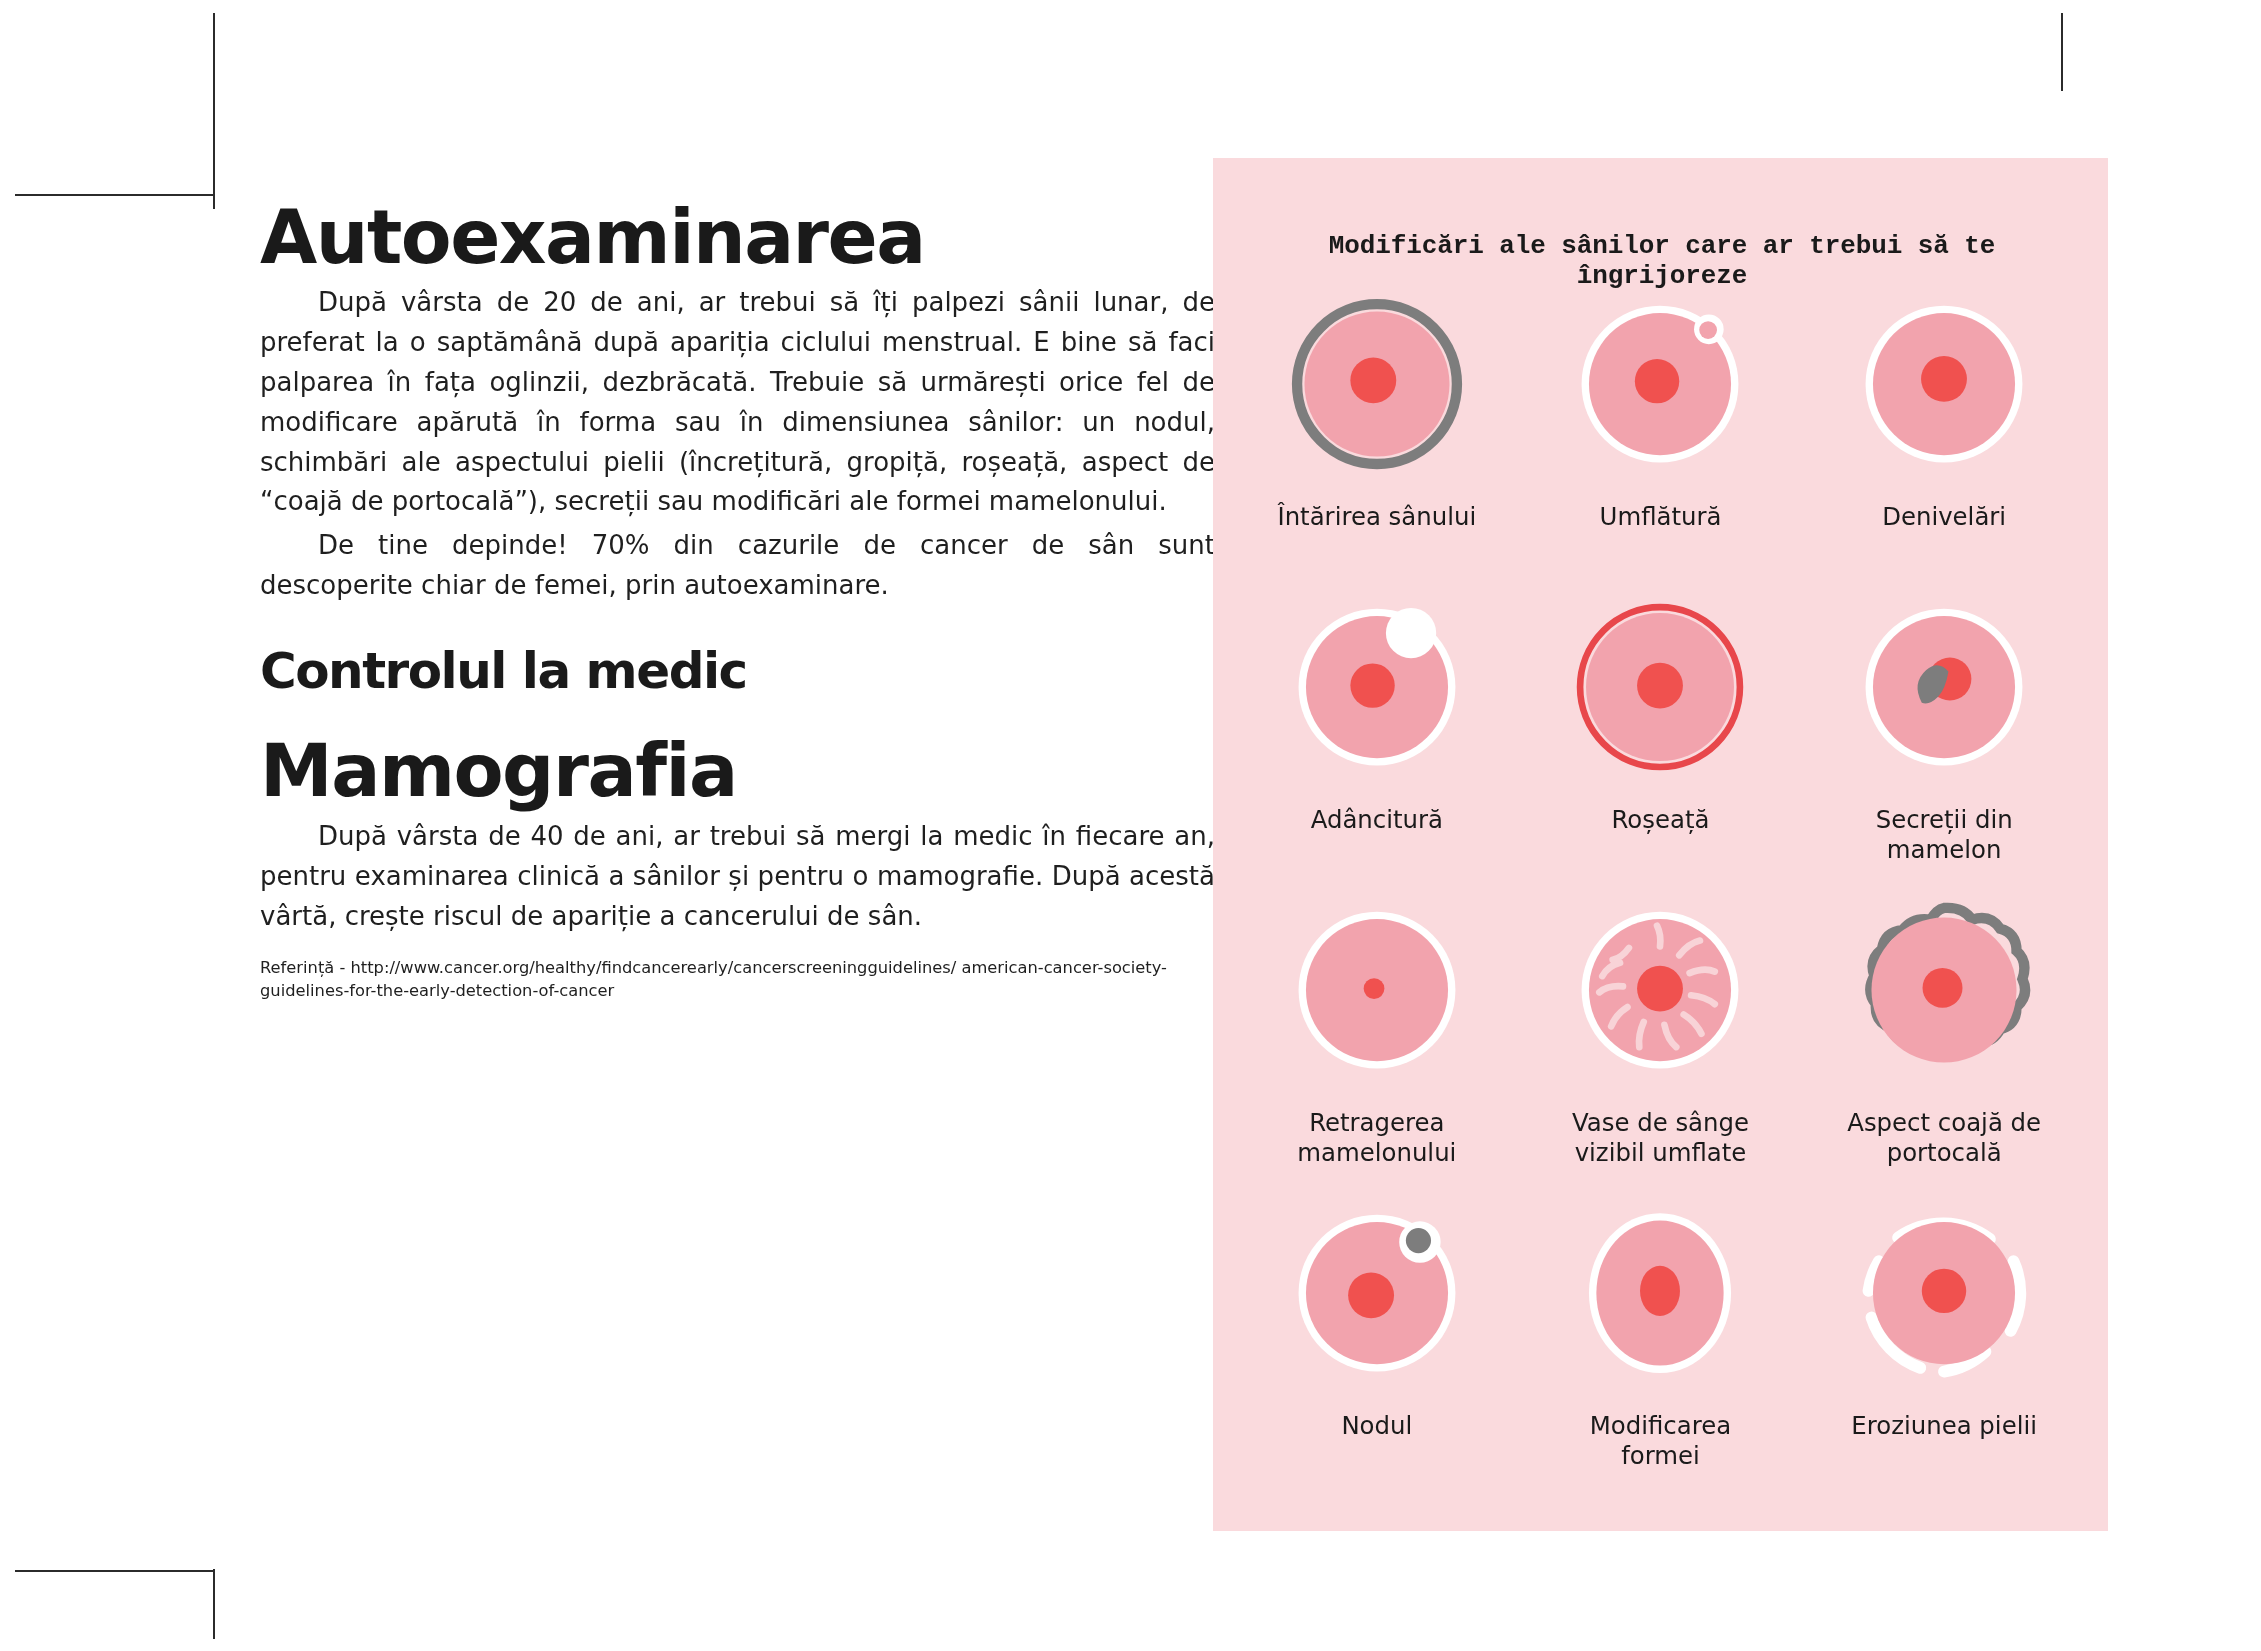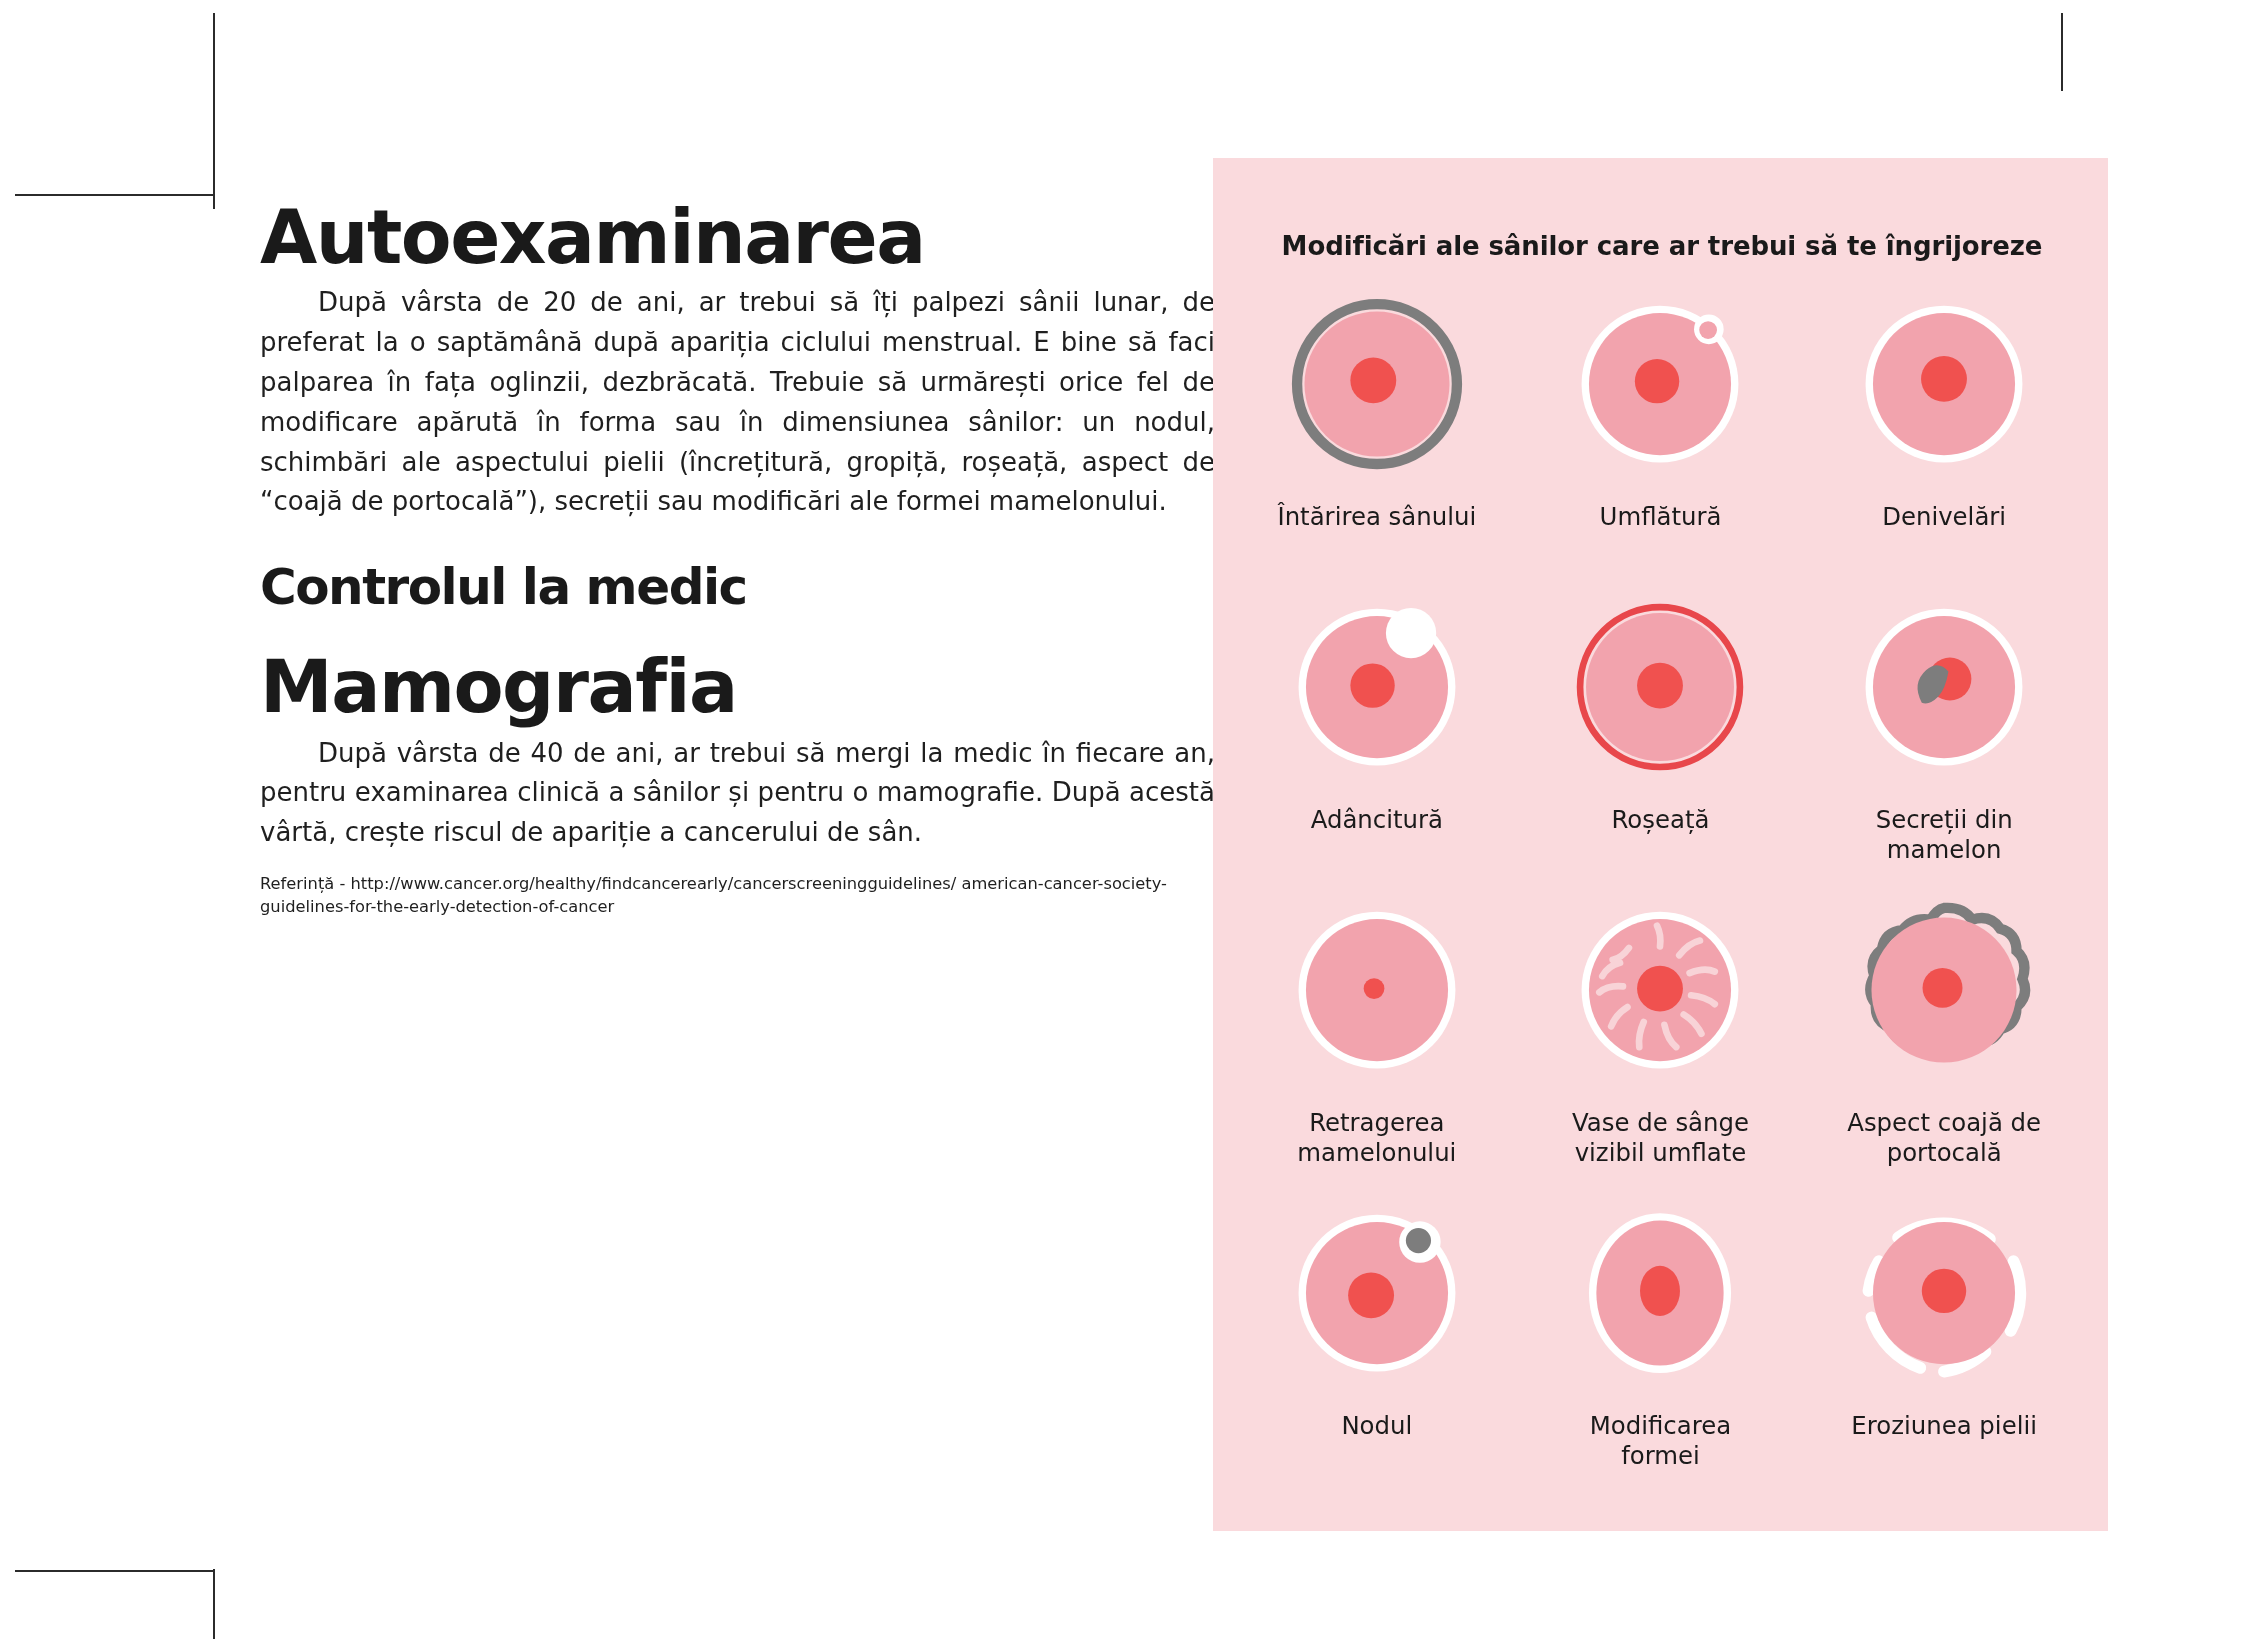--- a/index.html
+++ b/index.html
@@ -77,20 +77,21 @@
   .panel-title {
     position: absolute;
     left: 27px;
     top: 73px;
     width: 844px;
     text-align: center;
     font-size: 26px;
     font-weight: bold;
     color: #1a1a1a;
     letter-spacing: -0.1px;
+    font-family: Liberation Mono, monospace;
   }
 
   .grid {
     position: absolute;
     left: 22px;
     top: 126px;
     width: 851px;
     display: grid;
     grid-template-columns: repeat(3, 1fr);
     grid-auto-rows: 303px;
@@ -123,20 +124,21 @@
 <div class="crop-mark cm-h" style="left:15px; top:194px; width:200px;"></div>
 <div class="crop-mark cm-v" style="left:213px; top:13.3px; height:196px;"></div>
 <div class="crop-mark cm-v" style="left:2061px; top:13.3px; height:78px;"></div>
 <div class="crop-mark cm-h" style="left:15px; top:1570px; width:200px;"></div>
 <div class="crop-mark cm-v" style="left:213px; top:1569px; height:70px;"></div>
 
 <div class="left-col">
 
   <h1 class="section-title title-auto">Autoexaminarea</h1>
   <p class="body-par">După vârsta de 20 de ani, ar trebui să îți palpezi sânii lunar, de preferat la o saptămână după apariția ciclului menstrual. E bine să faci palparea în fața oglinzii, dezbrăcată. Trebuie să urmărești orice fel de modificare apărută în forma sau în dimensiunea sânilor: un nodul, schimbări ale aspectului pielii (încrețitură, gropiță, roșeață, aspect de “coajă de portocală”), secreții sau modificări ale formei mamelonului.</p>
+  <p class="body-par">De tine depinde! 70% din cazurile de cancer de sân sunt descoperite chiar de femei, prin autoexaminare.</p>
 
   <h1 class="section-title title-control">Controlul la medic</h1>
 
   <h1 class="section-title title-mamo">Mamografia</h1>
   <p class="body-par">După vârsta de 40 de ani, ar trebui să mergi la medic în fiecare an, pentru examinarea clinică a sânilor și pentru o mamografie. După acestă vârtă, crește riscul de apariție a cancerului de sân.</p>
 
   <p class="ref">Referință - http://www.cancer.org/healthy/findcancerearly/cancerscreeningguidelines/ american-cancer-society-guidelines-for-the-early-detection-of-cancer</p>
 </div>
 
 <div class="panel">

